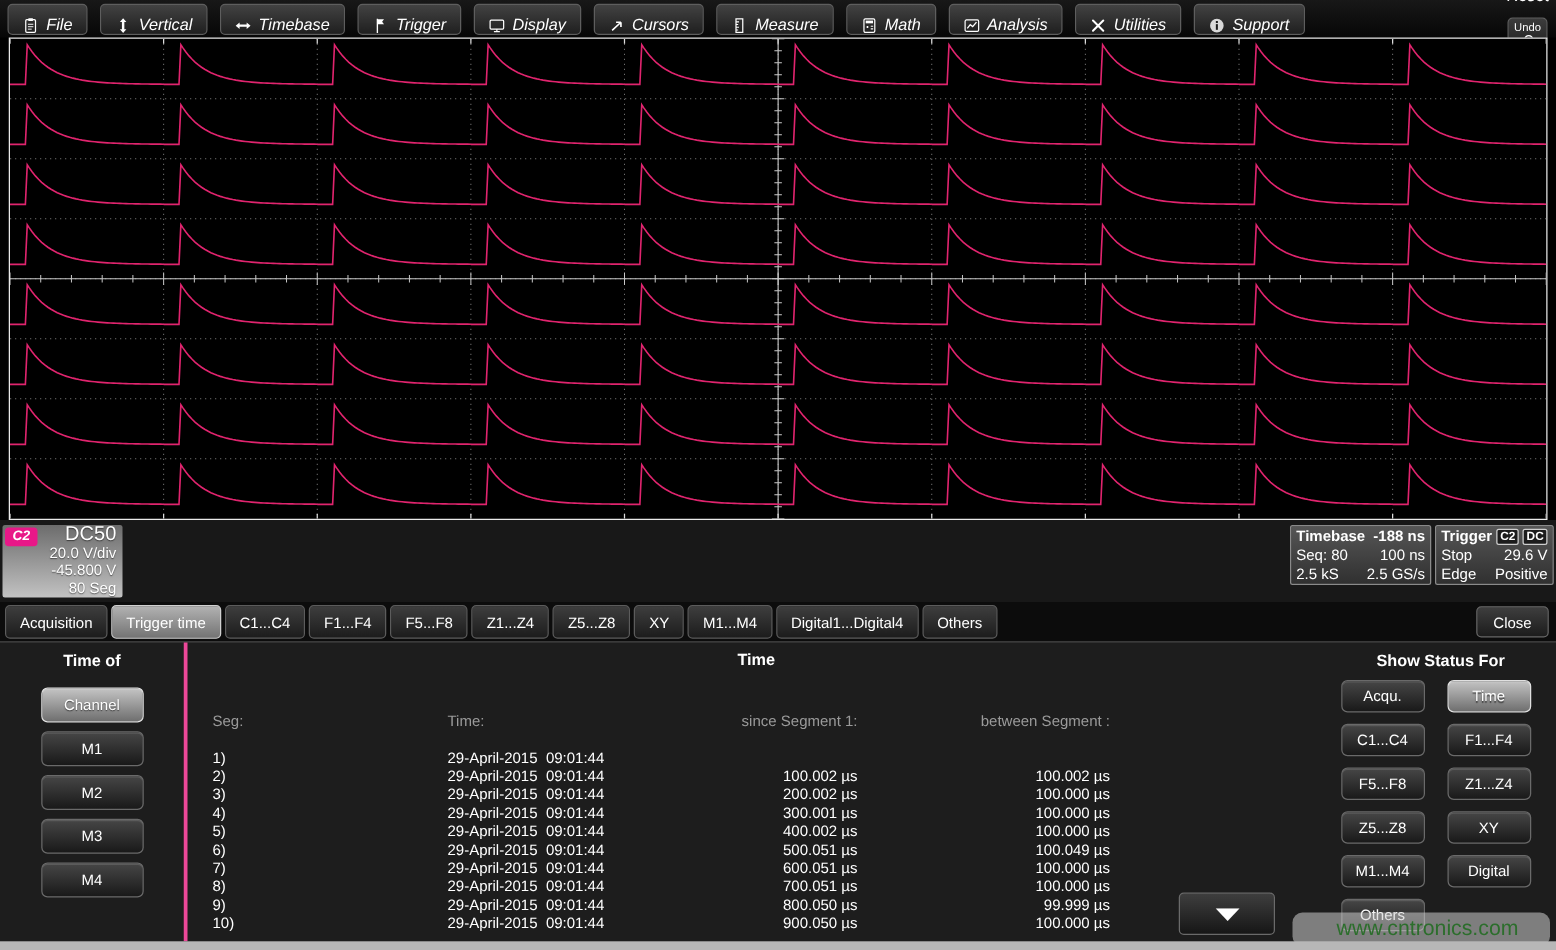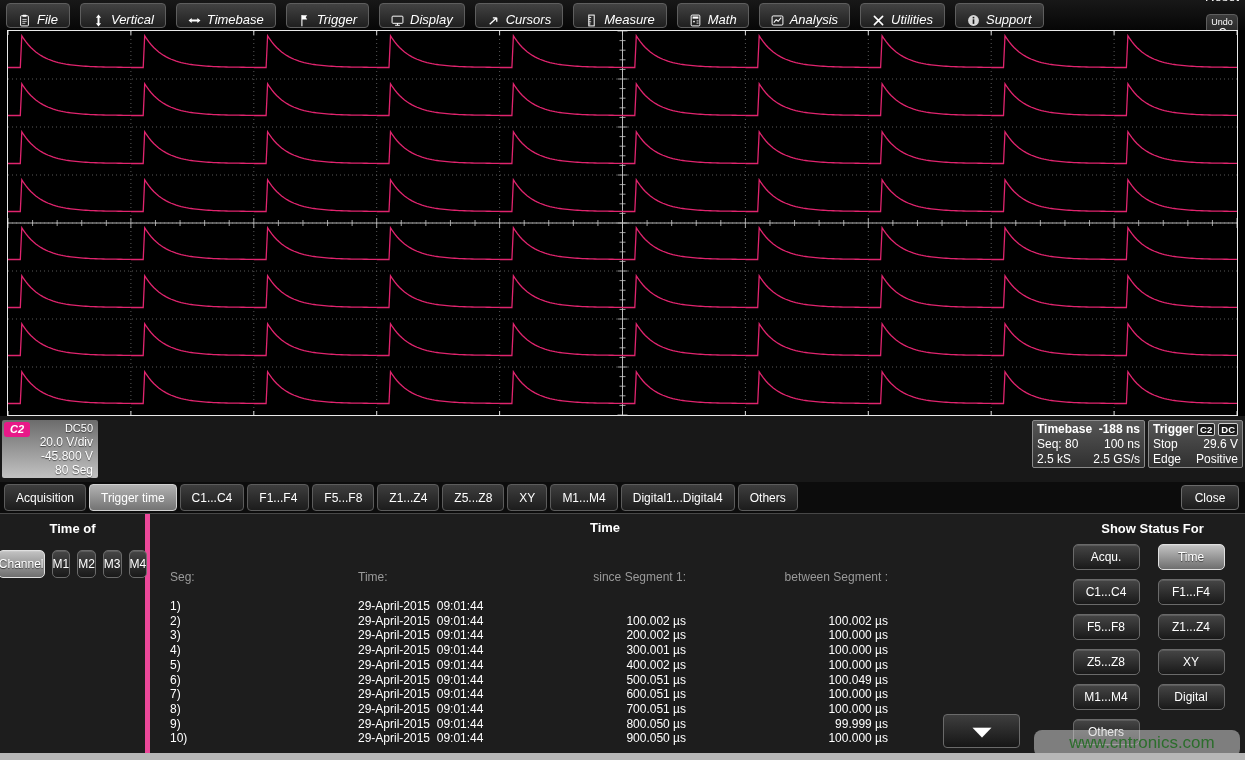--- a/index.html
+++ b/index.html
@@ -29,21 +29,21 @@
 
   
   .desc-strip { position:absolute; top:416px; left:0; width:100%; height:66px; background:#181818; }
   .ch-box { position:absolute; left:2px; top:4px; width:96px; height:58px; border-radius:2px;
     background:linear-gradient(#6c6c6c,#c2c2c2); cursor:pointer; }
   .ch-badge { position:absolute; left:2px; top:2px; background:#e81888; color:#fff;
     font-weight:bold; font-style:italic; font-size:11px; line-height:15px; height:15px;
     padding:0 6px; border-radius:3px; }
   .ch-lines { text-align:right; padding:1px 5px 0 0; color:#fff;
     text-shadow:0 1px 1px rgba(0,0,0,.55); font-size:12px; line-height:14px; }
-  .ch-lines .small { font-size:11px; }
+  .ch-lines .small { font-size:16px; }
   .desc-box { position:absolute; top:4px; height:48px; border:1px solid #8a8a8a; border-radius:2px;
     background:linear-gradient(#565656,#303030); font-size:12px; line-height:15px; padding:1px 4px; cursor:pointer; }
   .tb-box { right:100px; width:113px; }
   .trg-box { right:2px; width:95px; }
   .desc-row { display:flex; justify-content:space-between; align-items:center; }
   .desc-row.hdr { font-weight:bold; }
   .badges { display:flex; gap:3px; }
   .badge { border:1px solid #cfcfcf; border-radius:2px; background:#1c1c1c; font-size:9.5px;
     font-weight:bold; line-height:11px; padding:0 2px; }
 
@@ -55,23 +55,23 @@
   .tab.selected { background:linear-gradient(#b2b2b2,#747474); border-color:#d0d0d0; }
   .close-btn { position:absolute; right:6px; top:3px; width:58px; height:25px;
     background:linear-gradient(#3e3e3e,#1c1c1c); border:1px solid #6a6a6a; border-radius:4px;
     color:#fff; font-size:12px; cursor:pointer; }
 
   
   .dialog { position:absolute; top:513px; left:0; width:100%; height:240px; background:#1d1d1d;
     border-top:1px solid #474747; font-size:12px; }
   .panel-title { font-weight:bold; font-size:13px; text-align:center; }
 
-  .left-panel { position:absolute; left:0; top:0; width:150px; height:100%; border-right:5px solid #ec4899; }
+  .left-panel { position:absolute; left:0; top:0; width:150px; height:100%; border-right:3px solid #ec4899; }
   .left-panel .panel-title { margin-top:7px; }
-  .vbtns { margin-top:14px; display:flex; flex-direction:row; align-items:center; gap:7px;justify-content:center; }
+  .vbtns { margin-top:14px; display:flex; flex-direction:column; align-items:center; gap:7px; }
   .btn { background:linear-gradient(#464646,#191919); border:1px solid #6a6a6a; border-radius:5px;
     color:#fff; font-size:12px; cursor:pointer; box-shadow:inset 0 1px 0 rgba(255,255,255,.12); }
   .btn.selected { background:linear-gradient(#c3c3c3,#6f6f6f); border-color:#e0e0e0;
     text-shadow:0 1px 1px rgba(0,0,0,.6); }
   .vbtns .btn { width:82px; height:28px; }
 
   .center-panel { position:absolute; left:150px; top:0; width:910px; height:100%; }
   .center-panel .panel-title { margin-top:6px; }
   .thead { position:absolute; top:56px; left:0; right:0; color:#9a9a9a; }
   .trow { position:absolute; left:0; right:0; height:15px; }

